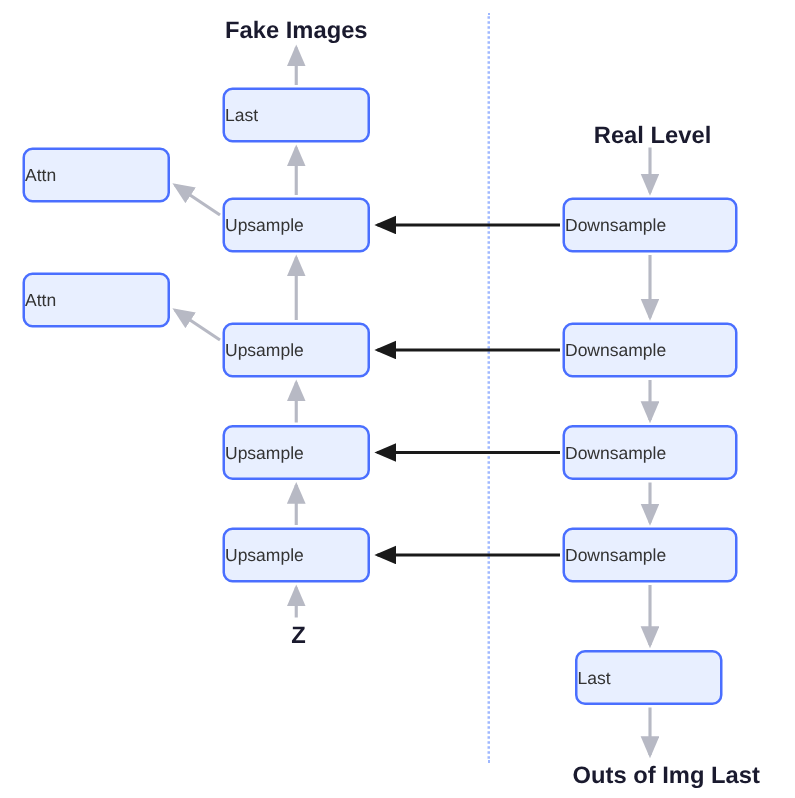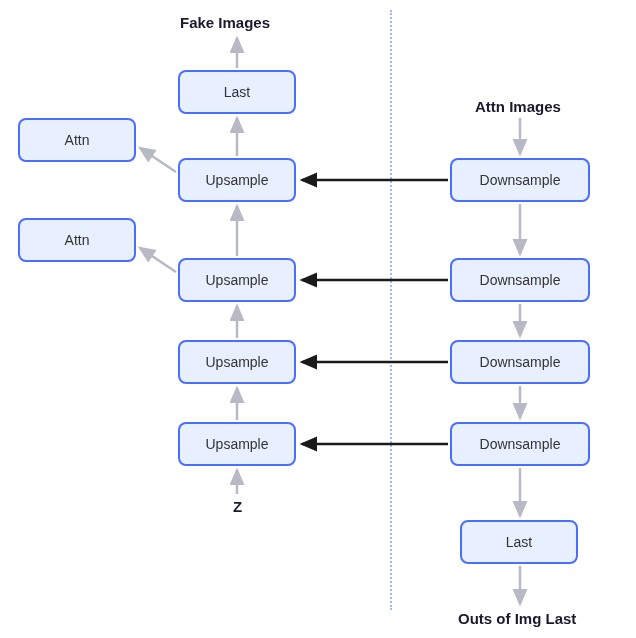--- a/index.html
+++ b/index.html
@@ -10,46 +10,45 @@
   height: 638px;
   position: relative;
 }
 .block {
   position: absolute;
   border: 2px solid #4a6fff;
   background: #e8efff;
   border-radius: 8px;
   display: flex;
   align-items: center;
-  justify-content: center;
   font-size: 14px;
   color: #333;
   font-weight: 500;
 }
 .label {
   position: absolute;
-  font-size: 15px;
+  font-size: 19px;
   font-weight: 700;
   color: #1a1a2e;
 }
 .divider {
   position: absolute;
   left: 390px;
   top: 10px;
   height: 600px;
   border-left: 2px dotted #9fb8ff;
 }
 </style>
 </head>
 <body>
 
 <div class="divider"></div>
 
 <div class="label" style="left:180px; top:14px;">Fake Images</div>
-<div class="label" style="left:475px; top:98px;">Attn Images</div>
+<div class="label" style="left:475px; top:98px;">Real Level</div>
 
 <div class="block" style="left:178px; top:70px; width:118px; height:44px;">
     <span>Last</span>
   </div>
 <div class="block" style="left:178px; top:158px; width:118px; height:44px;">
     <span>Upsample</span>
   </div>
 <div class="block" style="left:178px; top:258px; width:118px; height:44px;">
     <span>Upsample</span>
   </div>

